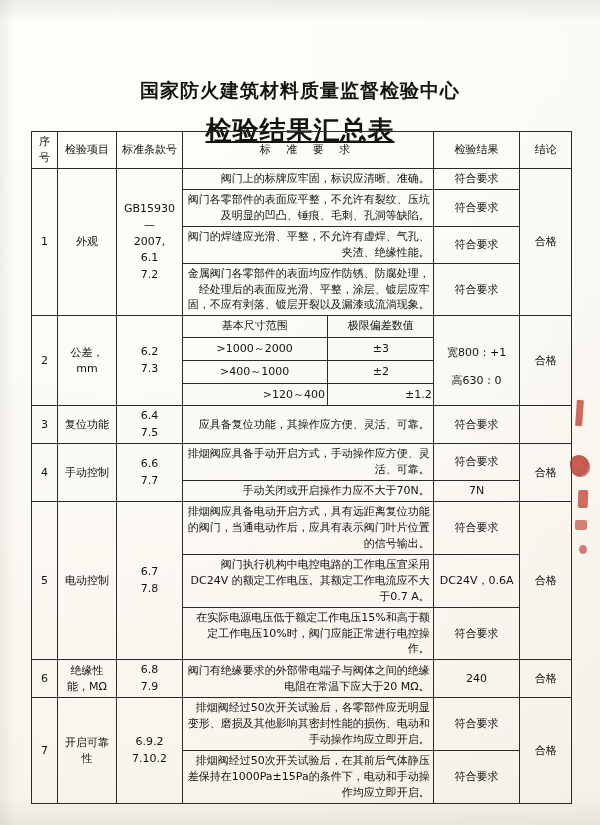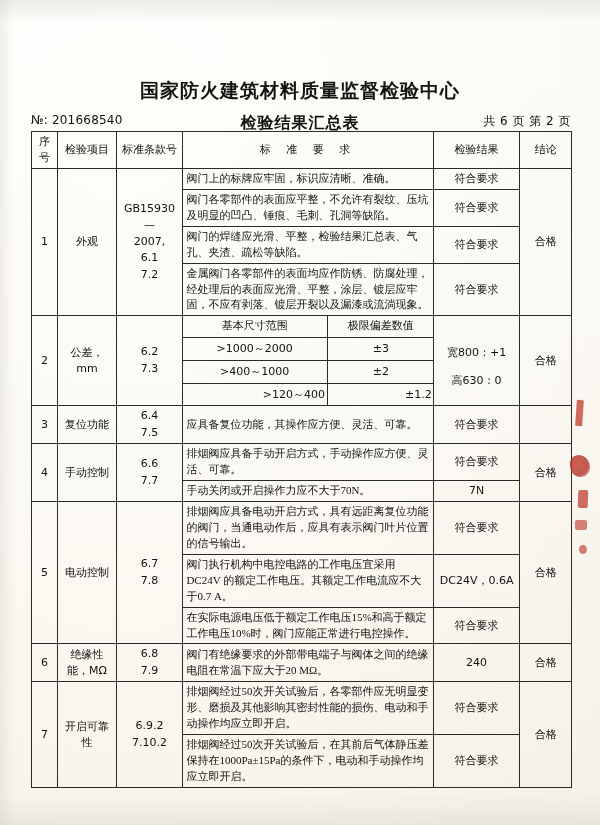--- a/index.html
+++ b/index.html
@@ -38,24 +38,25 @@
   .title-1 {
     font-family: "DejaVu Sans", sans-serif;
     font-weight: bold;
     font-size: 19px;
     letter-spacing: 1px;
     color: #14130f;
   }
   .title-2 {
     font-family: "DejaVu Sans", sans-serif;
     font-weight: bold;
-    font-size: 16px;
+    font-size: 26px;
     letter-spacing: 1px;
     margin-top: 9px;
     color: #14130f;
+    text-decoration: underline;
   }
   .meta-row {
     position: absolute;
     top: 113px;
     left: 31px;
     width: 540px;
     display: flex;
     justify-content: space-between;
     font-size: 12px;
   }
@@ -89,24 +90,23 @@
   thead td {
     text-align: center;
     font-size: 11.5px;
     height: 19px;
     padding: 1px 2px;
   }
   .req-head { letter-spacing: 6px; padding-left: 6px; }
 
   .cell-center { text-align: center; }
   .req-text {
-    text-align: left;
+    text-align: right;
     padding: 4px 6px 4px 7px;
     text-indent: 0;
-    font-family: Liberation Serif, serif;
   }
   .nowrap { white-space: nowrap; margin-top: 12px; }
 
   
   table.tol {
     width: 100%;
     border-collapse: collapse;
     table-layout: fixed;
   }
   table.tol td {
@@ -201,27 +201,20 @@
 <body>
 
 <div class="page">
   <div class="paper-tint"></div>
 
   <div class="header">
     <div class="title-1">国家防火建筑材料质量监督检验中心</div>
     <div class="title-2">检验结果汇总表</div>
   </div>
 
-  <div class="meta-row">
-    <div class="meta-left">
-      <span>№:</span>
-      <span>201668540</span>
-    </div>
-    <div class="meta-right">共 6 页 第 2 页</div>
-  </div>
 
   <table class="main">
     <colgroup>
       <col class="c-no">
         <col class="c-item">
         <col class="c-clause">
         <col class="c-req">
         <col class="c-result">
         <col class="c-conc">
     </colgroup>
@@ -248,21 +241,21 @@
         </td>
         <td class="req-text">阀门上的标牌应牢固，标识应清晰、准确。</td>
         <td class="cell-center">符合要求</td>
         <td class="cell-center" rowspan="4">合格</td>
       </tr>
       <tr>
         <td class="req-text">阀门各零部件的表面应平整，不允许有裂纹、压坑及明显的凹凸、锤痕、毛刺、孔洞等缺陷。</td>
         <td class="cell-center">符合要求</td>
       </tr>
       <tr>
-        <td class="req-text">阀门的焊缝应光滑、平整，检验结果汇总表、气孔、夹渣、疏松等缺陷。</td>
+        <td class="req-text">阀门的焊缝应光滑、平整，不允许有虚焊、气孔、夹渣、绝缘性能。</td>
         <td class="cell-center">符合要求</td>
       </tr>
       <tr>
         <td class="req-text">金属阀门各零部件的表面均应作防锈、防腐处理，经处理后的表面应光滑、平整，涂层、镀层应牢固，不应有剥落、镀层开裂以及漏漆或流淌现象。</td>
         <td class="cell-center">符合要求</td>
       </tr>
 
       <tr>
         <td class="cell-center">2</td>
         <td class="cell-center">公差，mm</td>

